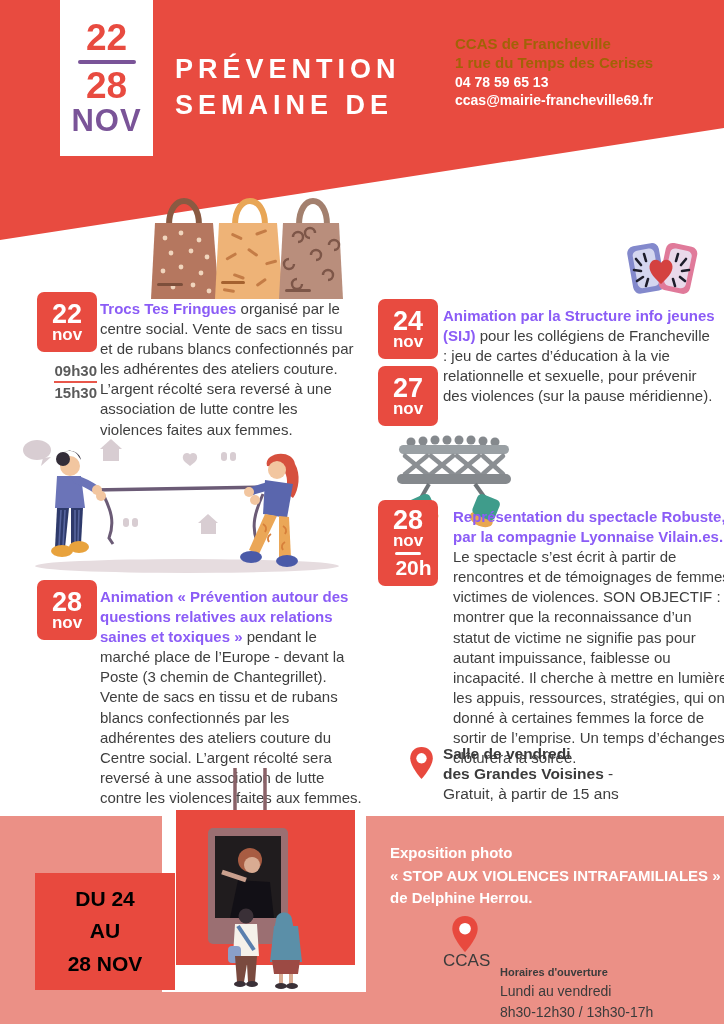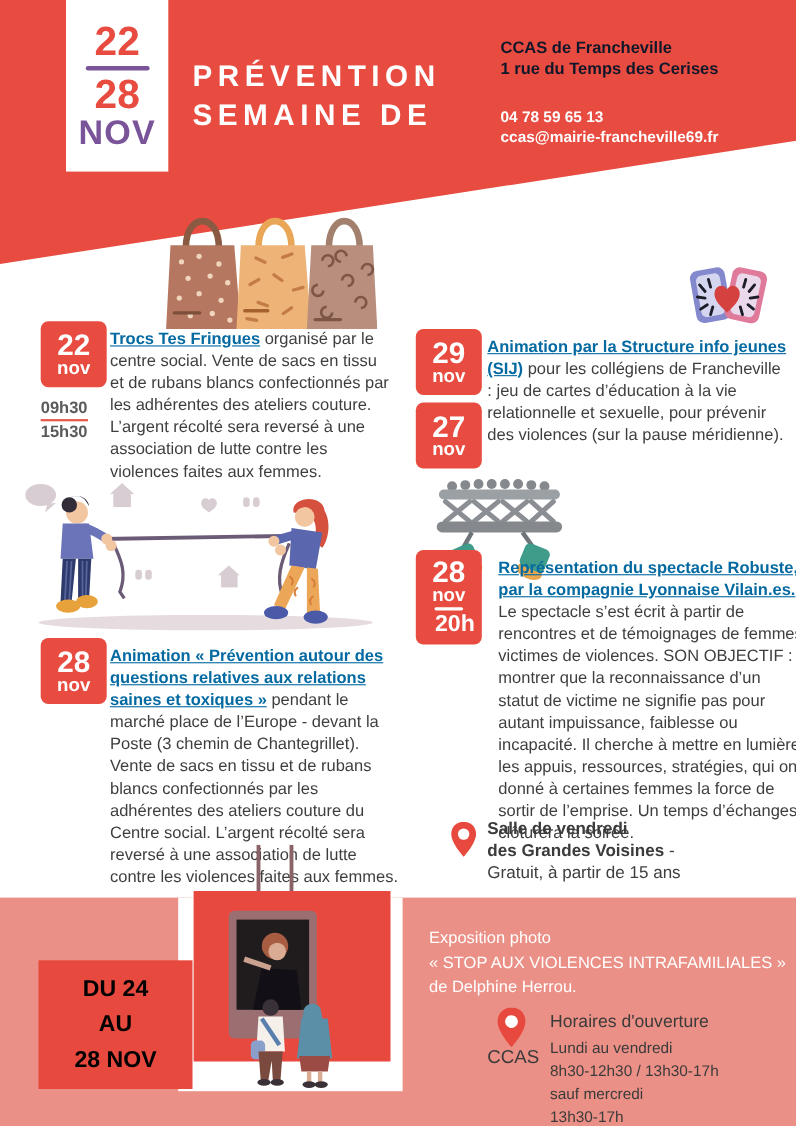--- a/index.html
+++ b/index.html
@@ -10,55 +10,55 @@
   .header-bg{position:absolute;left:0;top:0;width:724px;height:240px;background:#e84b40;
              clip-path:polygon(0 0,724px 0,724px 128px,0 240px);}
   .date-box{position:absolute;left:60px;top:0;width:93px;height:156px;background:#fff;
             display:flex;flex-direction:column;align-items:center;justify-content:center;gap:2px;}
   .date-top,.date-bottom{color:#e84b40;font-weight:bold;font-size:37px;line-height:.95;}
   .date-divider{width:58px;height:4px;background:#7a5498;border-radius:2px;margin:2px 0;}
   .date-month{color:#7a5498;font-weight:bold;font-size:31px;line-height:1;letter-spacing:1px;}
   .main-title{position:absolute;left:175px;top:52px;color:#fff;font-weight:bold;font-size:27px;
               letter-spacing:5px;line-height:1.32;}
   .contact{position:absolute;left:455px;top:35px;width:265px;}
-  .contact .org{color:#0f172a;font-weight:bold;font-size:15px;line-height:1.25;}
-  .contact .means{color:#fff;font-weight:bold;font-size:14px;line-height:1.3;margin-top:24px;}
+  .contact .org{color:#a16207;font-weight:bold;font-size:15px;line-height:1.25;}
+  .contact .means{color:#fff;font-weight:bold;font-size:14px;line-height:1.3;margin-top:0;}
 
   
   .badge{position:absolute;width:60px;height:60px;background:#e84b40;border-radius:7px;
          display:flex;flex-direction:column;align-items:center;justify-content:center;
          color:#fff;font-weight:bold;line-height:.9;}
   .badge .d{font-size:27px;}
   .badge .m{font-size:17px;}
   .badge-tall{height:86px;}
   .badge-tall .t{font-size:21px;margin-left:11px;}
   .badge-tall .bar{width:26px;height:3px;background:#fff;margin:4px 0;border-radius:2px;}
-  .times{position:absolute;left:37px;top:361px;width:60px;text-align:left;color:#5a5a5a;
+  .times{position:absolute;left:37px;top:361px;width:60px;text-align:right;color:#5a5a5a;
          font-weight:bold;font-size:15px;line-height:1.35;}
   .times .t1{display:inline-block;border-bottom:2px solid #e8564a;padding-bottom:0px;}
   .evt{position:absolute;font-size:15px;line-height:1.34;color:#3e3e3e;}
-  .evt .tl{color:#0369a1;font-weight:bold;text-decoration:underline;}
+  .evt .tl{color:#8b5cf6;font-weight:bold;}
 
   
   .pin{position:absolute;}
   .venue{position:absolute;left:443px;top:744px;font-size:15.5px;line-height:1.3;}
   .venue .b{font-weight:bold;color:#3b3b3b;}
 
   
   .band{position:absolute;left:0;top:816px;width:724px;height:208px;background:#eb9086;}
   .gallery-wall{position:absolute;left:162px;top:816px;width:204px;height:176px;background:#fff;}
   .expo-box{position:absolute;left:35px;top:873px;width:140px;height:117px;background:#e8493e;
             display:flex;flex-direction:column;align-items:center;justify-content:center;
             color:#000000;font-weight:bold;font-size:21px;line-height:1.55;text-align:center;}
-  .expo-title{position:absolute;left:390px;top:842px;color:#fff;font-weight:normal;font-size:15px;
+  .expo-title{position:absolute;left:390px;top:842px;color:#fff;font-weight:bold;font-size:15px;
               line-height:1.5;white-space:nowrap;}
   .ccas-label{position:absolute;left:443px;top:951px;width:44px;text-align:center;color:#3b3b3b;
               font-weight:normal;font-size:17px;}
   .hours{position:absolute;left:500px;top:918px;font-size:14px;line-height:1.5;color:#3b3b3b;}
-  .hours .ht{font-weight:normal;font-size:16px;}
+  .hours .ht{font-weight:bold;font-size:11px;margin-top:46px;}
 
   .illu{position:absolute;}
 </style>
 </head>
 <body>
 
 <div class="page">
 
   <div class="header-bg"></div>
 
@@ -160,21 +160,21 @@
       <line x1="56" y1="20" x2="54" y2="27"></line>
         <line x1="64" y1="25" x2="59" y2="31"></line>
       <line x1="67" y1="36" x2="60" y2="37"></line>
         <line x1="63" y1="47" x2="58" y2="43"></line>
       <line x1="53" y1="52" x2="51" y2="45"></line>
     </g>
     <path d="M39,50 C30,42 26,36 28,30 C30,25 36,24 39,29 C42,24 48,25 50,30 C52,36 48,42 39,50 Z" fill="#d4413f"></path>
   </svg>
 
   <div class="badge" style="left:378px;top:299px">
-    <span class="d">29</span>
+    <span class="d">24</span>
     <span class="m">nov</span>
   </div>
   <div class="badge" style="left:378px;top:366px">
     <span class="d">27</span>
     <span class="m">nov</span>
   </div>
   <p class="evt" style="left:443px;top:291px;width:275px">
     <span class="tl">Animation par la Structure info jeunes (SIJ)</span><span> pour les collégiens de Francheville : jeu de cartes d’éducation à la vie relationnelle et sexuelle, pour prévenir des violences (sur la pause méridienne).</span>
   </p>
 

